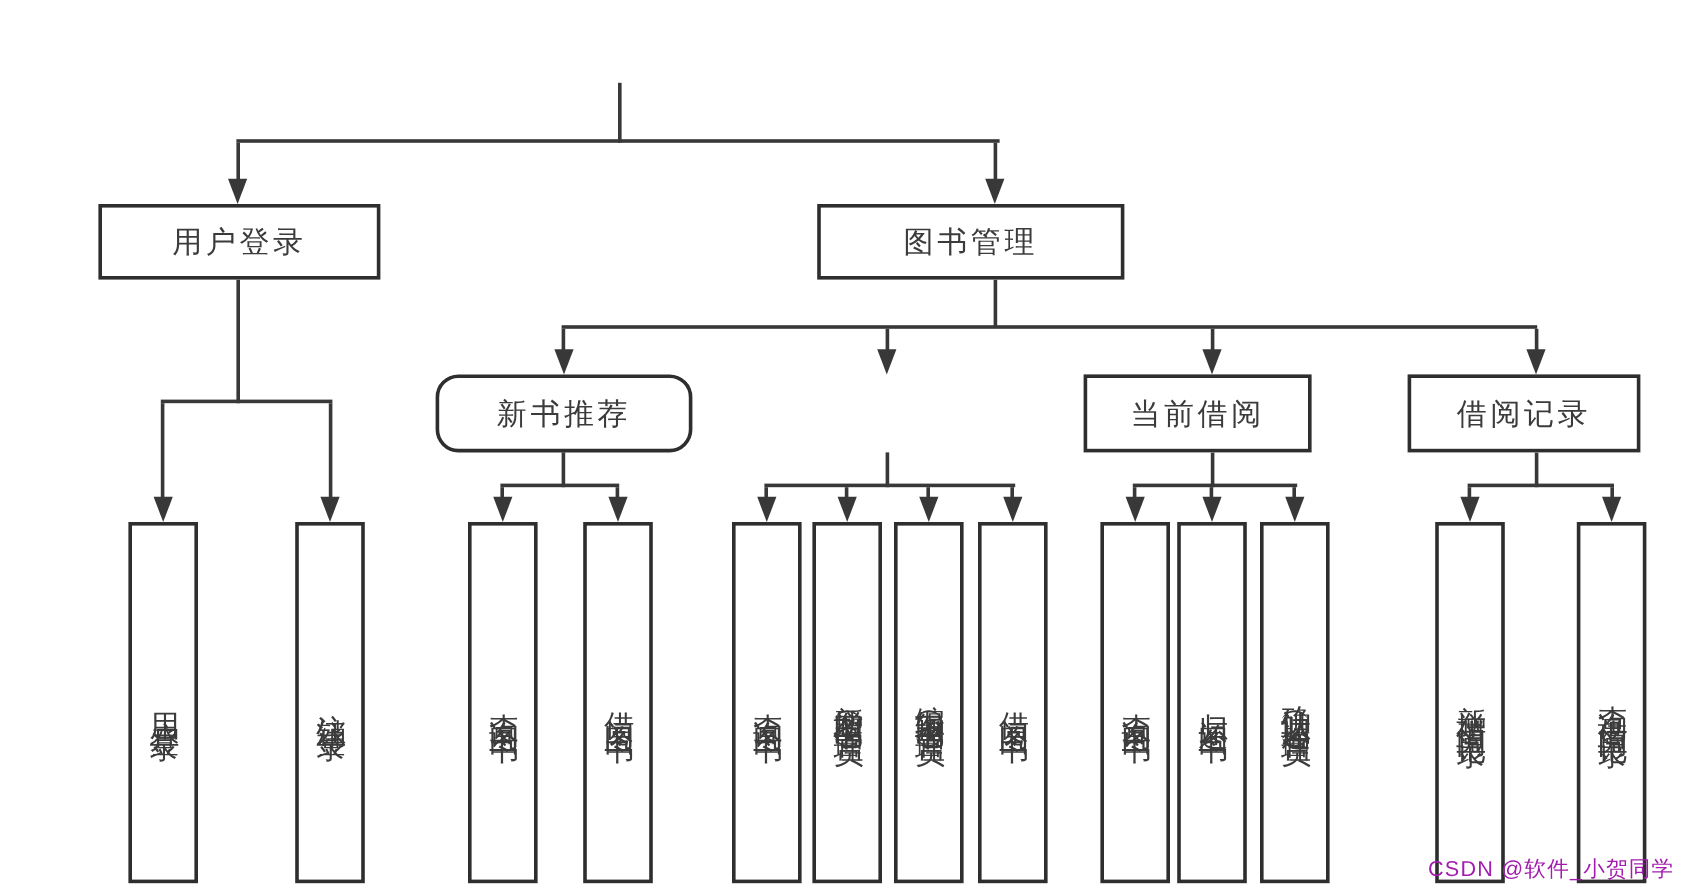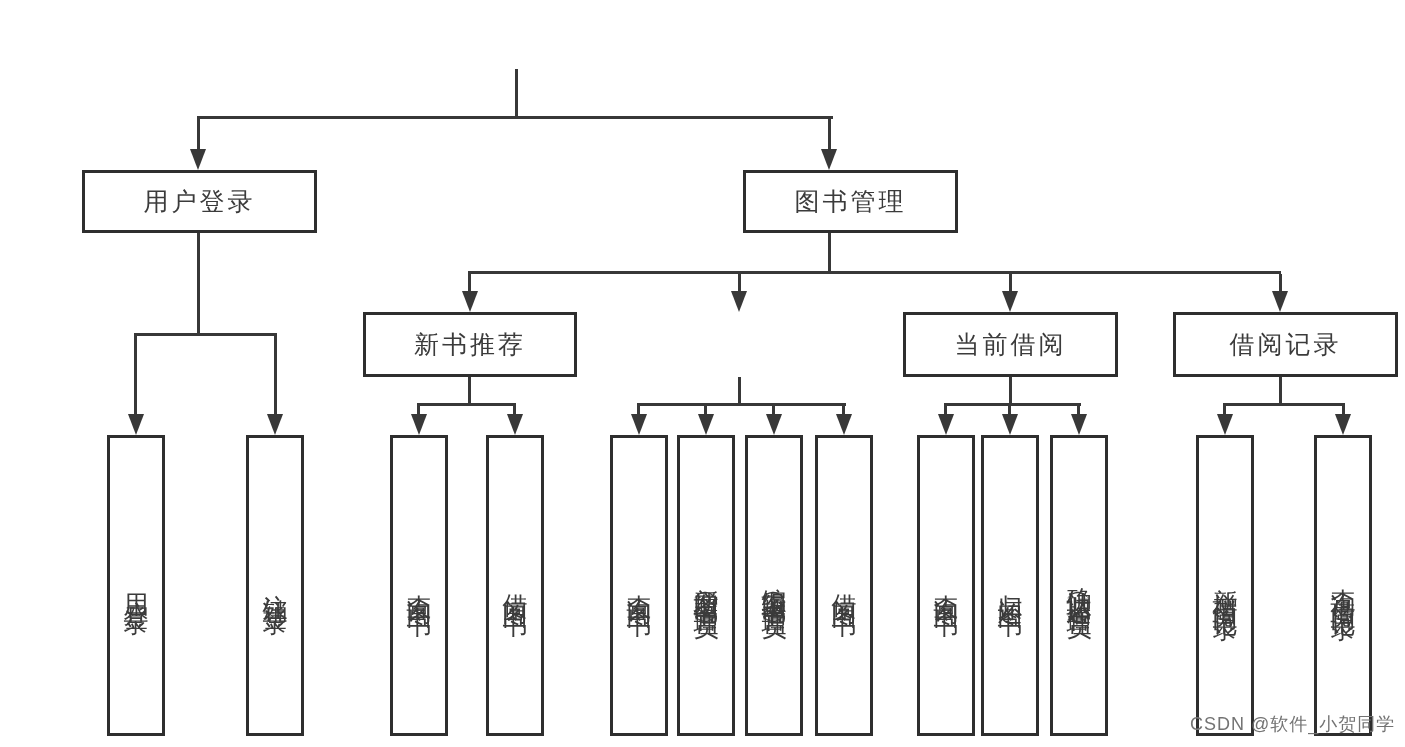--- a/index.html
+++ b/index.html
@@ -43,21 +43,21 @@
     position:absolute;
     width:0;height:0;
     border-left:8px solid transparent;
     border-right:8px solid transparent;
     border-top:21px solid #383838;
   }
   #watermark{
     position:absolute;
     left:1190px;top:712px;
     font-size:18px;
-    color:#737373;
+    color:#a21caf;
     letter-spacing:1px;
     white-space:nowrap;
   }
 </style>
 </head>
 <body>
 
 <div id="canvas">
 
   <div class="line" style="left:515px;top:69px;width:3px;height:50px;"></div>
@@ -114,25 +114,25 @@
 
   <div class="line" style="left:1279px;top:377px;width:3px;height:29px;"></div>
   <div class="line" style="left:1223px;top:403px;width:122px;height:3px;"></div>
   <div class="line" style="left:1223px;top:406px;width:3px;height:10px;"></div>
   <div class="arr" style="left:1217px;top:414px;"></div>
   <div class="line" style="left:1342px;top:406px;width:3px;height:10px;"></div>
   <div class="arr" style="left:1335px;top:414px;"></div>
 
 
   <div class="hbox" style="left:82px;top:170px;width:235px;height:63px;">用户登录</div>
-  <div class="hbox" style="left:743px;top:170px;width:215px;height:63px;font-family:Liberation Mono, monospace;">图书管理</div>
+  <div class="hbox" style="left:681px;top:170px;width:256px;height:63px;font-family:Liberation Mono, monospace;">图书管理</div>
 
-  <div class="hbox" style="left:363px;top:312px;width:214px;height:65px;">新书推荐</div>
-  <div class="hbox" style="left:903px;top:312px;width:215px;height:65px;">当前借阅</div>
-  <div class="hbox" style="left:1173px;top:312px;width:225px;height:65px;">借阅记录</div>
+  <div class="hbox" style="left:363px;top:312px;width:214px;height:65px;border-radius:19px;">新书推荐</div>
+  <div class="hbox" style="left:903px;top:312px;width:190px;height:65px;">当前借阅</div>
+  <div class="hbox" style="left:1173px;top:312px;width:194px;height:65px;">借阅记录</div>
 
   <div class="vbox" style="left:107px;">用户登录</div>
   <div class="vbox" style="left:246px;">注销登录</div>
 
   <div class="vbox" style="left:390px;">查询图书</div>
   <div class="vbox" style="left:486px;">借阅图书</div>
 
   <div class="vbox" style="left:610px;">查询图书</div>
   <div class="vbox" style="left:677px;letter-spacing:4px;">新增图书（管理员）</div>
   <div class="vbox" style="left:745px;letter-spacing:4px;">编辑图书（管理员）</div>

